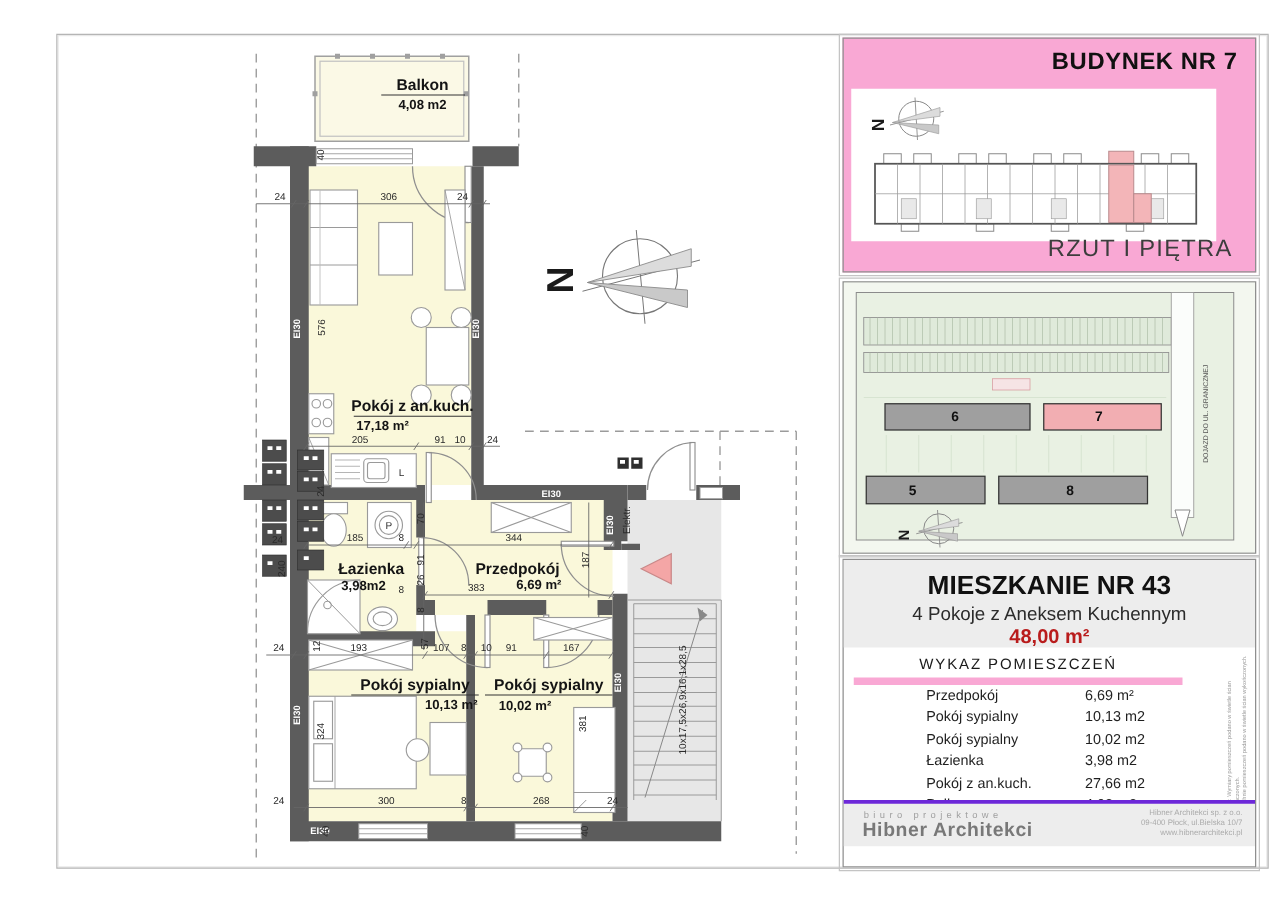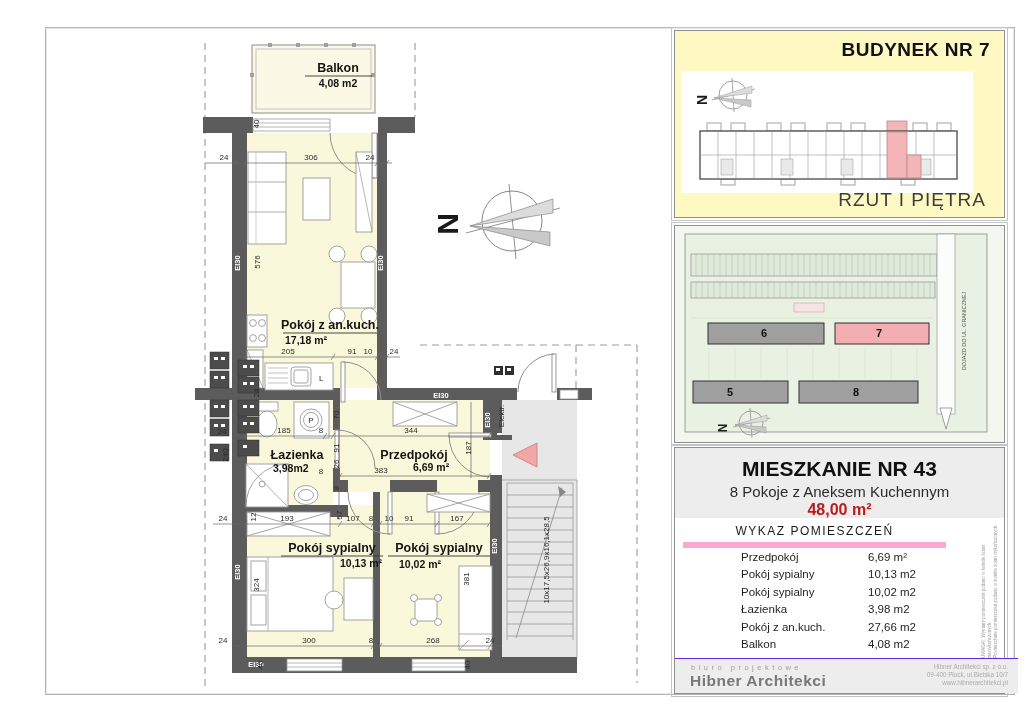--- a/index.html
+++ b/index.html
@@ -2,43 +2,43 @@
 <html><head>
 <meta charset="utf-8">
 <style>
   html,body{margin:0;padding:0;background:#fff;}
   #stage{position:relative;width:1024px;height:724px;background:#fff;overflow:hidden;
          font-family:"Liberation Sans",sans-serif;}
   #sheet{position:absolute;left:45px;top:27px;width:968px;height:666px;
          border:1px solid #b5b5b5;box-shadow:inset 0 0 0 1px #e9e9e9;background:#fff;}
   #plan-svg{position:absolute;left:0;top:0;}
   .panel{position:absolute;left:674px;width:331px;border:1px solid #8f8f8f;
-         outline:1px solid #c4c4c4;outline-offset:2px;background:#fef9c3;box-sizing:border-box;}
+         outline:1px solid #c4c4c4;outline-offset:2px;background:#f9a8d4;box-sizing:border-box;}
   #panel-top{top:30px;height:188px;}
   #panel-site{top:225px;height:218px;background:#eef4e9;}
   #panel-info{top:447px;height:247px;background:#fff;}
   .hdr-right{position:absolute;right:14px;top:8px;font-size:19px;font-weight:bold;
              color:#111;letter-spacing:.5px;}
   .rzut{position:absolute;right:18px;bottom:6px;font-size:19px;color:#3d3d3d;letter-spacing:1px;}
   .white-inner{position:absolute;left:6px;top:40px;width:292px;height:122px;background:#fff;}
   .info-head{position:absolute;left:0;top:0;width:100%;height:70px;background:#ededed;text-align:center;}
   .info-title{margin-top:9px;font-size:21px;font-weight:bold;color:#111;}
   .info-sub{margin-top:2px;font-size:15px;color:#2b2b2b;}
   .info-area{margin-top:1px;font-size:16px;font-weight:bold;color:#b91c1c;}
   .wykaz-title{position:absolute;top:76px;left:8px;width:263px;text-align:center;
                font-size:12px;letter-spacing:1.5px;color:#1a1a1a;
                border-bottom:6px solid #f9a8d4;padding-bottom:4px;}
   .wykaz-rows{position:absolute;top:100px;left:66px;width:230px;}
   .wk-row{display:grid;grid-template-columns:127px 1fr;height:17.5px;
           font-size:11.5px;color:#1f1f1f;align-items:center;}
   .disclaimer{position:absolute;left:306px;top:210px;width:135px;
               transform:rotate(-90deg);transform-origin:left top;
               font-size:4.5px;line-height:6px;color:#9a9a9a;}
-  .foot{position:absolute;left:0;bottom:0;width:100%;height:34px;background:#ededed;
-        border-top:1px solid #6d28d9;padding-left:14px;}
+  .foot{position:absolute;left:0;bottom:16px;width:100%;height:34px;background:#ededed;
+        border-top:3px solid #6d28d9;}
   .foot-tag{position:absolute;left:16px;top:4px;font-size:7.5px;letter-spacing:3.5px;color:#a0a0a0;}
   .foot-studio{position:absolute;left:15px;top:13px;font-size:15.5px;font-weight:bold;
                color:#787878;letter-spacing:.5px;}
   .foot-addr{position:absolute;right:10px;top:4px;text-align:right;
              font-size:6.3px;line-height:8px;color:#ababab;}
   text{font-family:"Liberation Sans",sans-serif;}
   .dim{font-size:8px;fill:#2b2b2b;}
   .rlabel{font-size:12.5px;font-weight:bold;fill:#141414;}
   .rarea{font-size:10.5px;font-weight:bold;fill:#141414;}
   .fire{font-size:7.5px;font-weight:bold;fill:#ffffff;}
@@ -507,21 +507,21 @@
         <polygon points="60,199 92,189 92,195" fill="#dcdcdc" stroke="#999" stroke-width=".5"></polygon>
         <polygon points="60,199 91,201 91,207" fill="#c9c9c9" stroke="#999" stroke-width=".5"></polygon>
         <text transform="rotate(-90 52 202)" x="52" y="202" text-anchor="middle" font-size="12" font-weight="bold" fill="#1a1a1a">N</text>
       </g>
     </svg>
   </div>
 
   <div class="panel" id="panel-info">
     <div class="info-head">
       <div class="info-title">MIESZKANIE NR 43</div>
-      <div class="info-sub">8 Pokoje z Aneksem Kuchennym</div>
+      <div class="info-sub">4 Pokoje z Aneksem Kuchennym</div>
       <div class="info-area">48,00 m²</div>
     </div>
     <div class="wykaz-title">WYKAZ POMIESZCZEŃ</div>
     <div class="wykaz-rows">
       <div class="wk-row">
         <span>Przedpokój</span>
         <span>6,69 m²</span>
         </div>
       <div class="wk-row">
         <span>Pokój sypialny</span>

